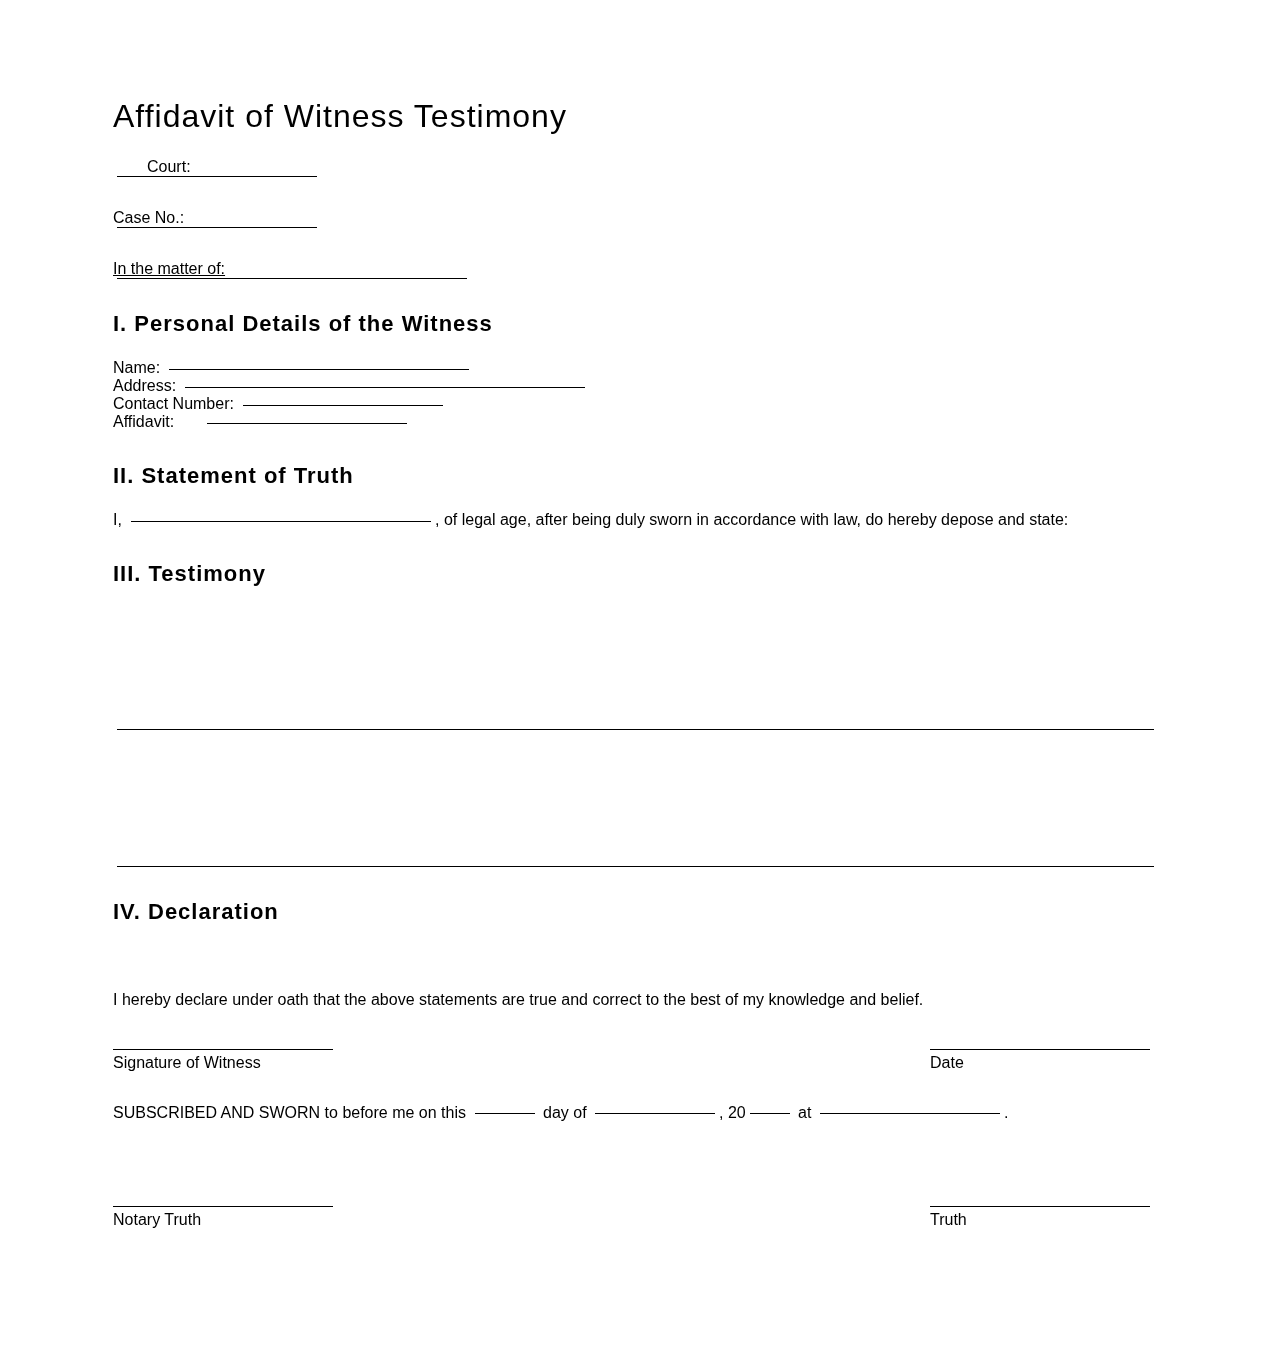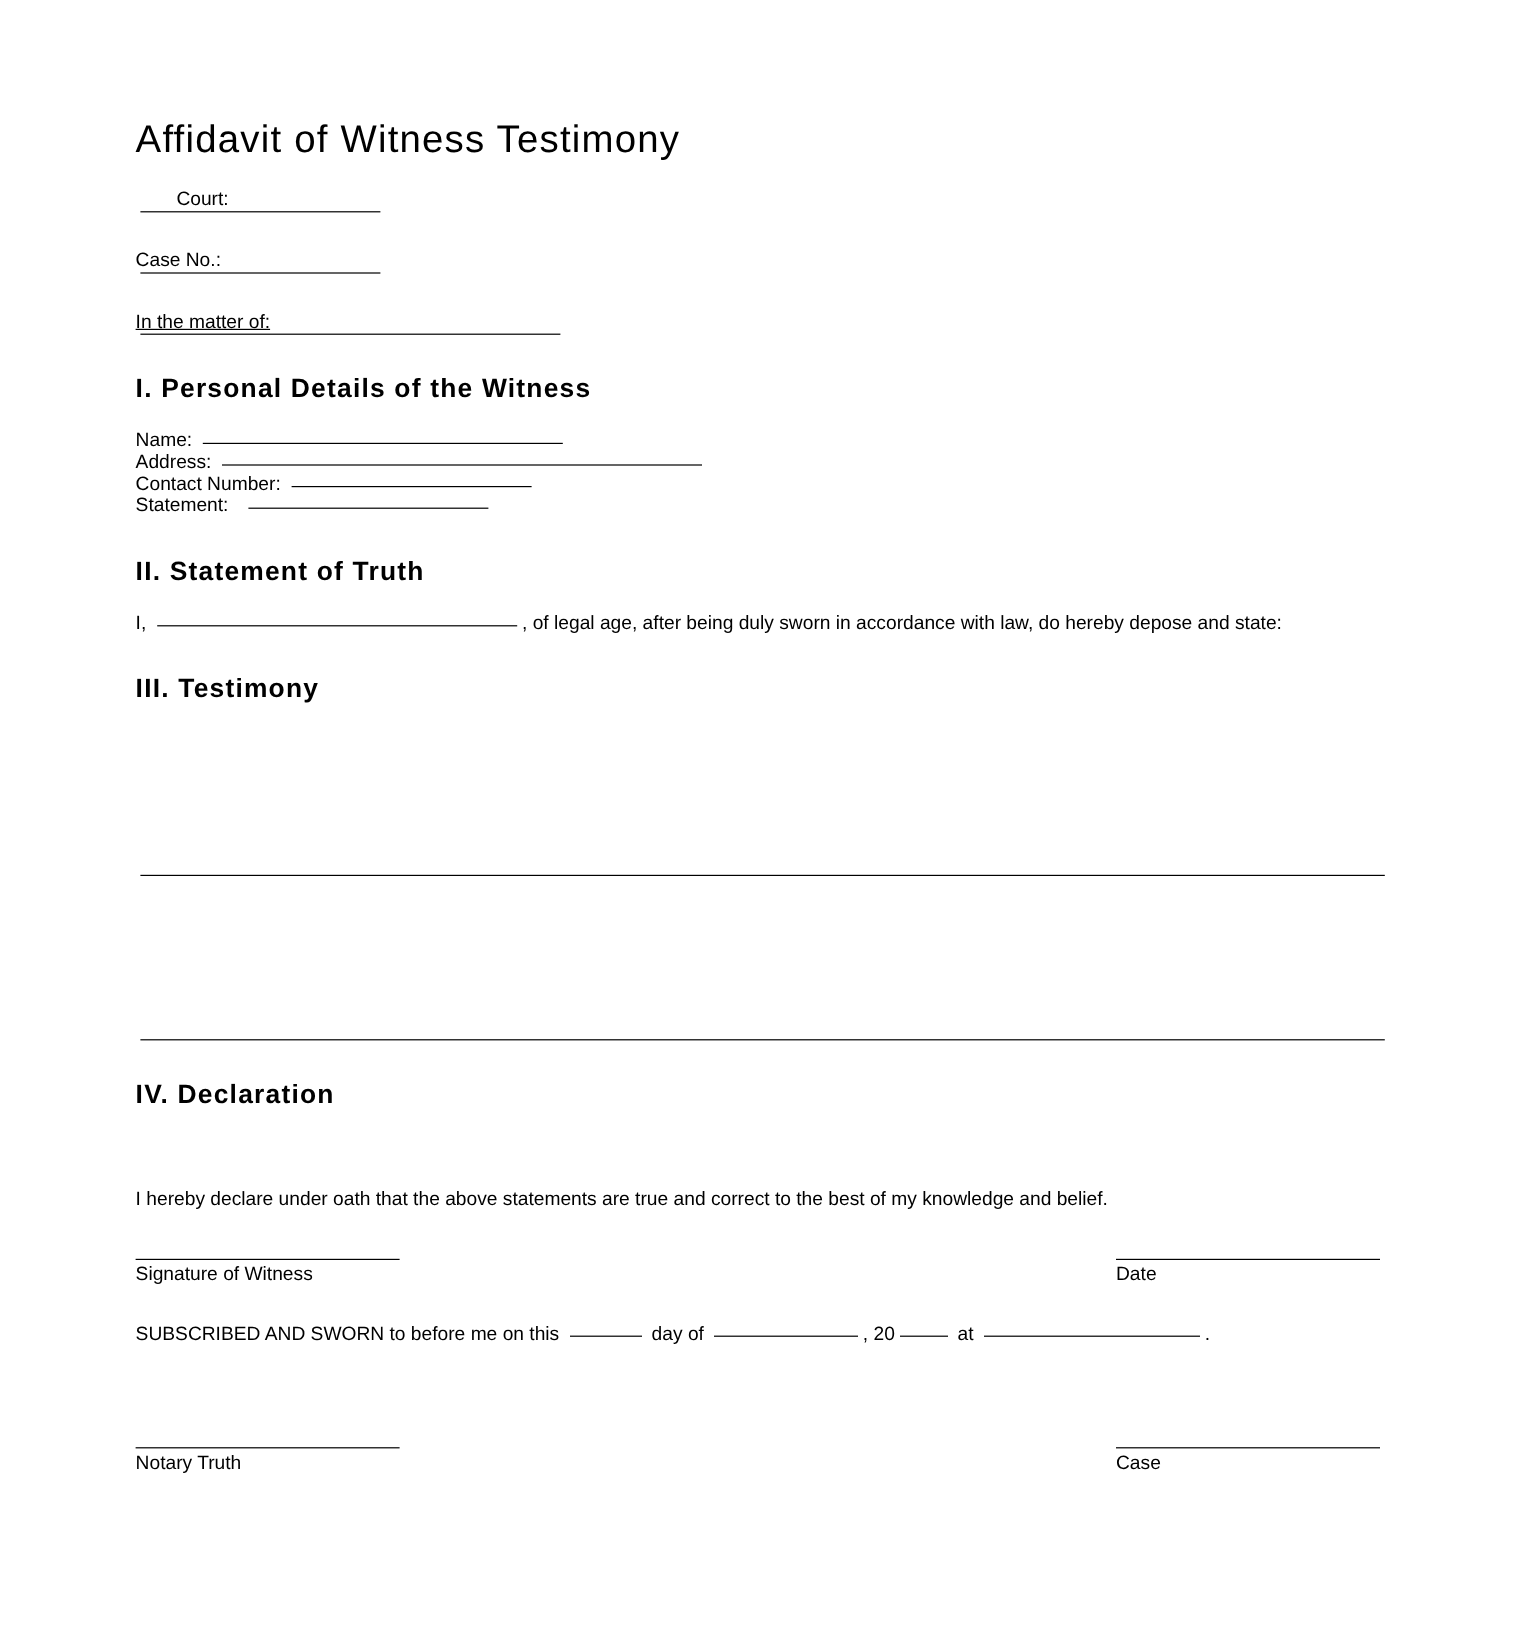--- a/index.html
+++ b/index.html
@@ -34,21 +34,21 @@
 
   <div class="abs label" style="left:113px; top:359px;">Name:</div>
   <div class="line2" style="left:169px; top:369px; width:300px;"></div>
 
   <div class="abs label" style="left:113px; top:377px;">Address:</div>
   <div class="line2" style="left:185px; top:387px; width:400px;"></div>
 
   <div class="abs label" style="left:113px; top:395px;">Contact Number:</div>
   <div class="line2" style="left:243px; top:405px; width:200px;"></div>
 
-  <div class="abs label" style="left:113px; top:413px;">Statement:</div>
+  <div class="abs label" style="left:113px; top:413px;">Affidavit:</div>
   <div class="line2" style="left:207px; top:423px; width:200px;"></div>
 
   <div class="abs h2" style="top:463px;">II. Statement of Truth</div>
   <div class="abs label" style="left:113px; top:511px;">I,</div>
   <div class="line2" style="left:131px; top:521px; width:300px;"></div>
   <div class="abs label" style="left:435px; top:511px;">, of legal age, after being duly sworn in accordance with law, do hereby depose and state:</div>
 
   <div class="abs h2" style="top:561px;">III. Testimony</div>
   <div style="position:absolute; left:117px; top:600px; width:1037px; height:267px;">
     <div class="line" style="left:0; top:129px; width:1037px;"></div>
@@ -71,15 +71,15 @@
   <div class="abs label" style="left:719px; top:1104px;">, 20</div>
   <div class="line2" style="left:750px; top:1113px; width:40px;"></div>
   <div class="abs label" style="left:798px; top:1104px;">at</div>
   <div class="line2" style="left:820px; top:1113px; width:180px;"></div>
   <div class="abs label" style="left:1004px; top:1104px;">.</div>
 
   <div class="line" style="left:113px; top:1206px; width:220px;"></div>
   <div class="abs label" style="left:113px; top:1211px;">Notary Truth</div>
 
   <div class="line" style="left:930px; top:1206px; width:220px;"></div>
-  <div class="abs label" style="left:930px; top:1211px;">Case</div>
+  <div class="abs label" style="left:930px; top:1211px;">Truth</div>
 
 </div>
 
 </body></html>

